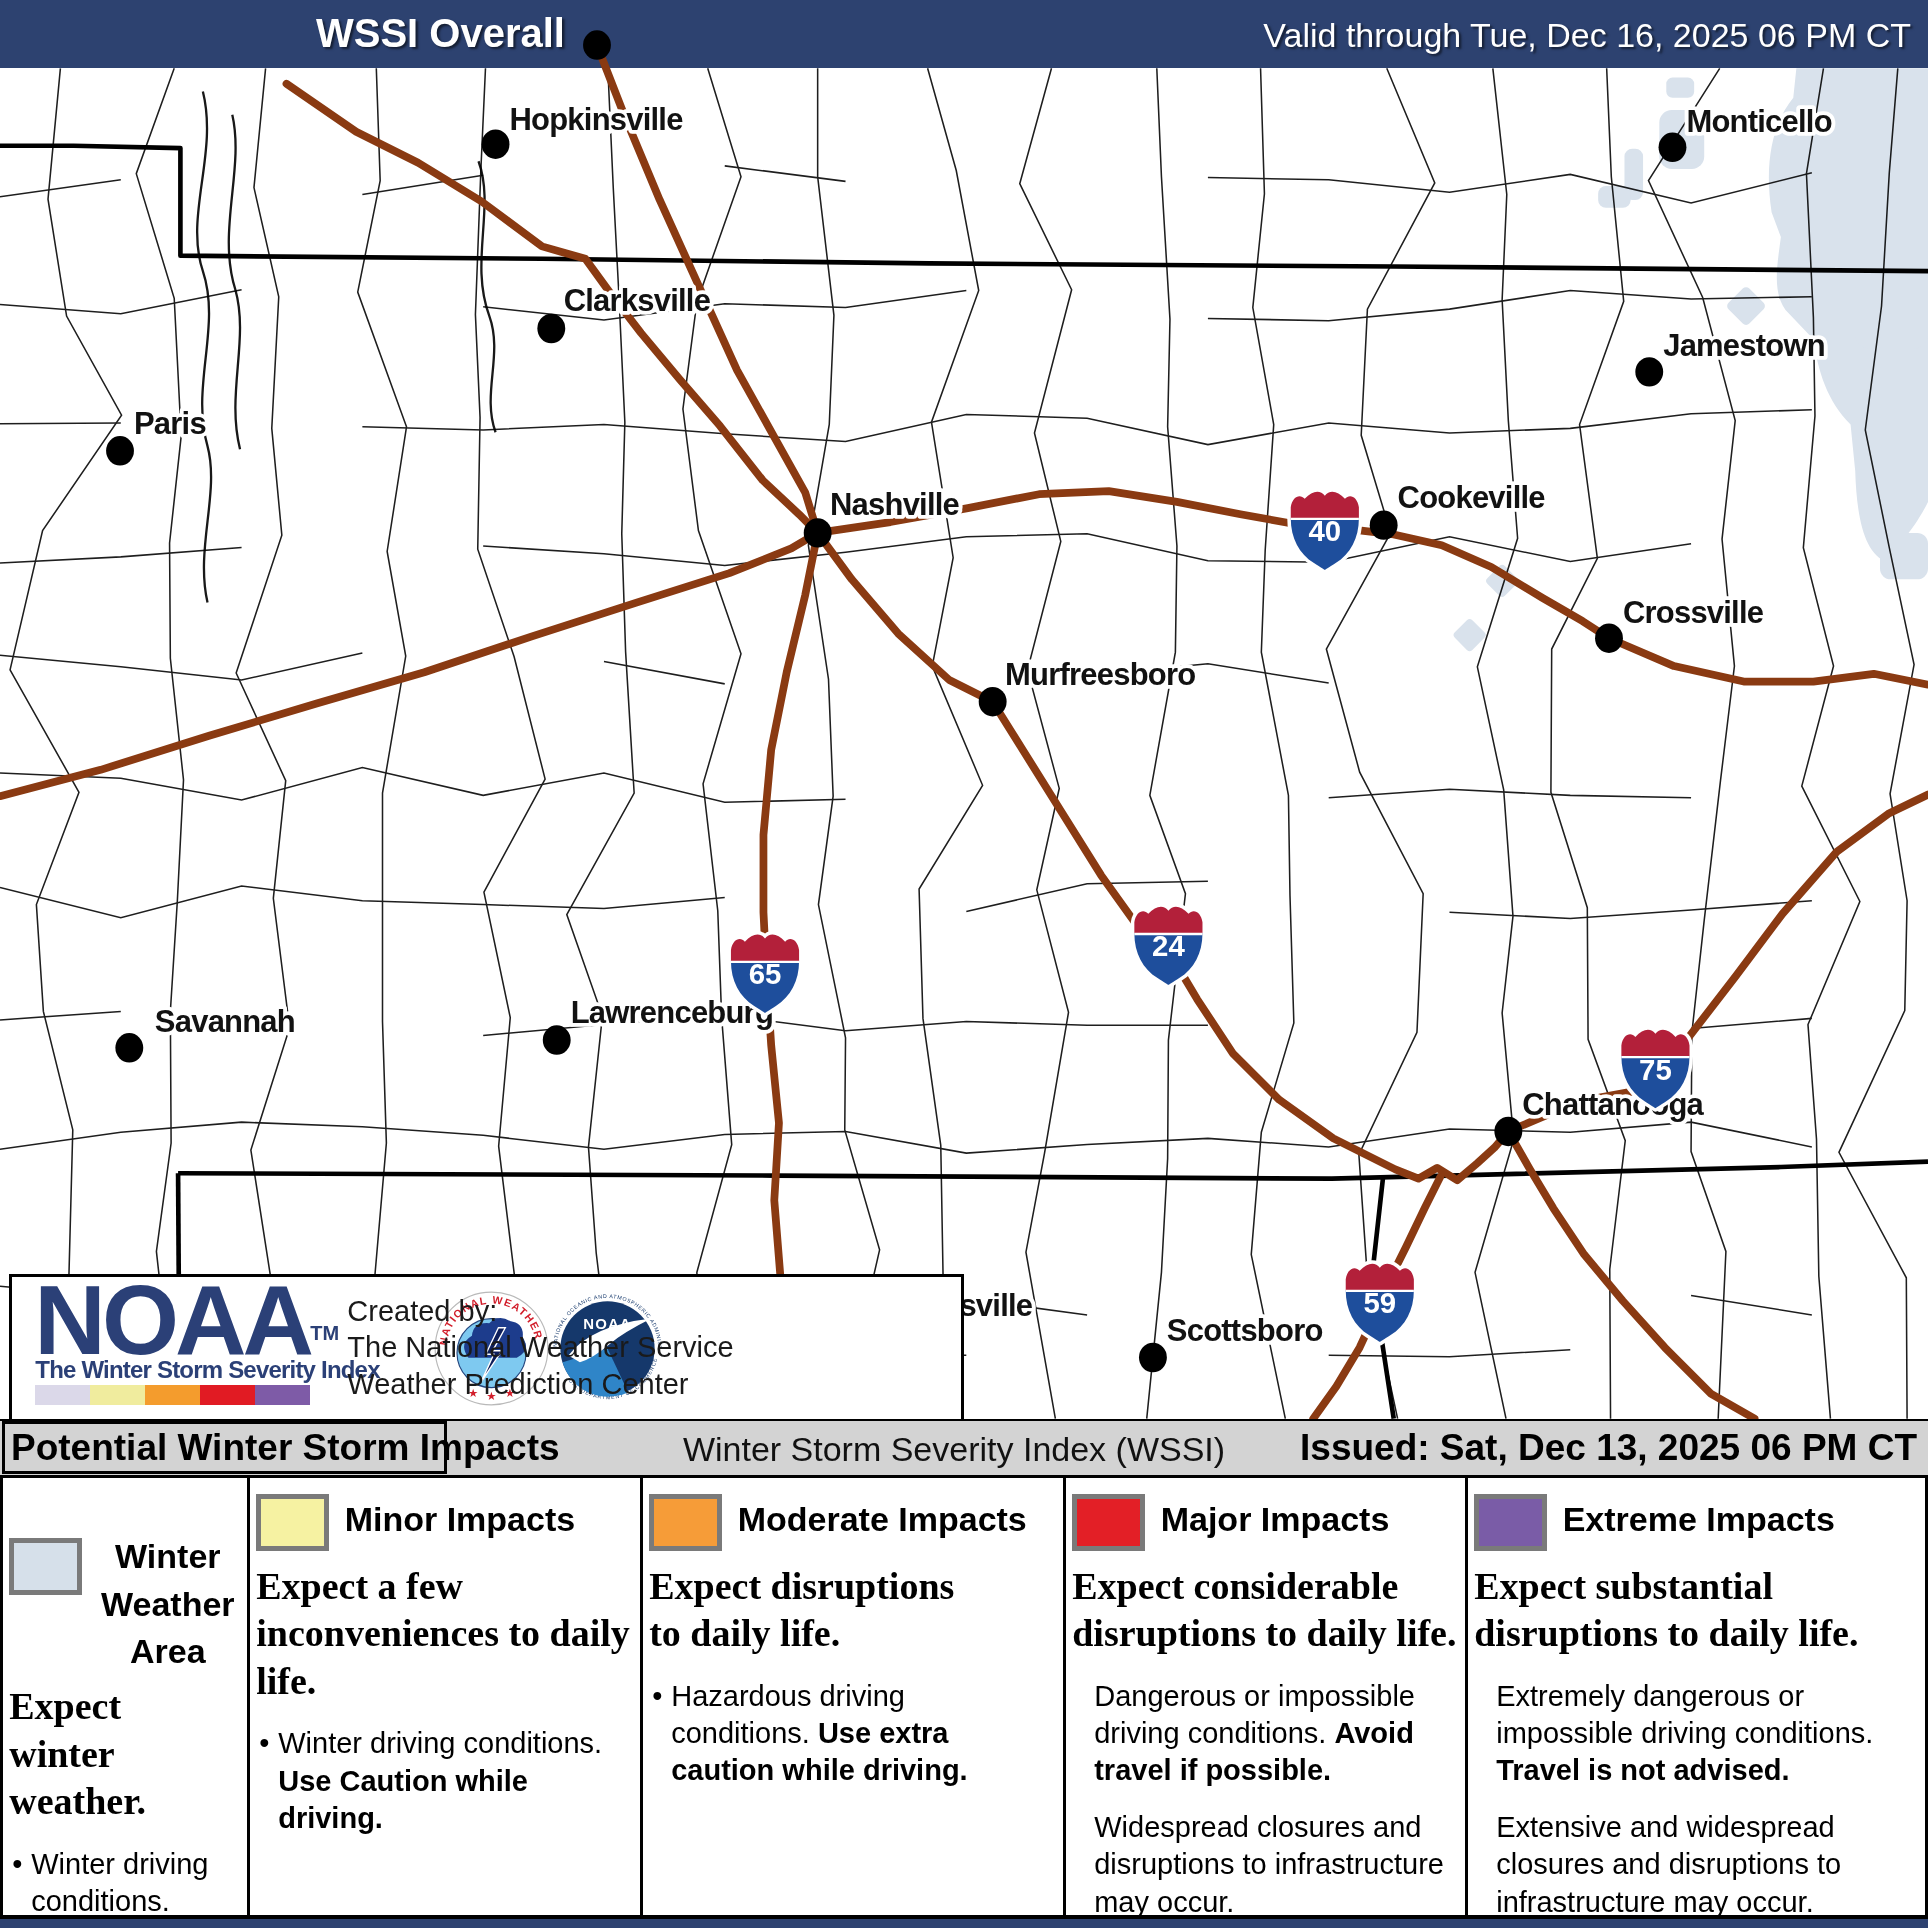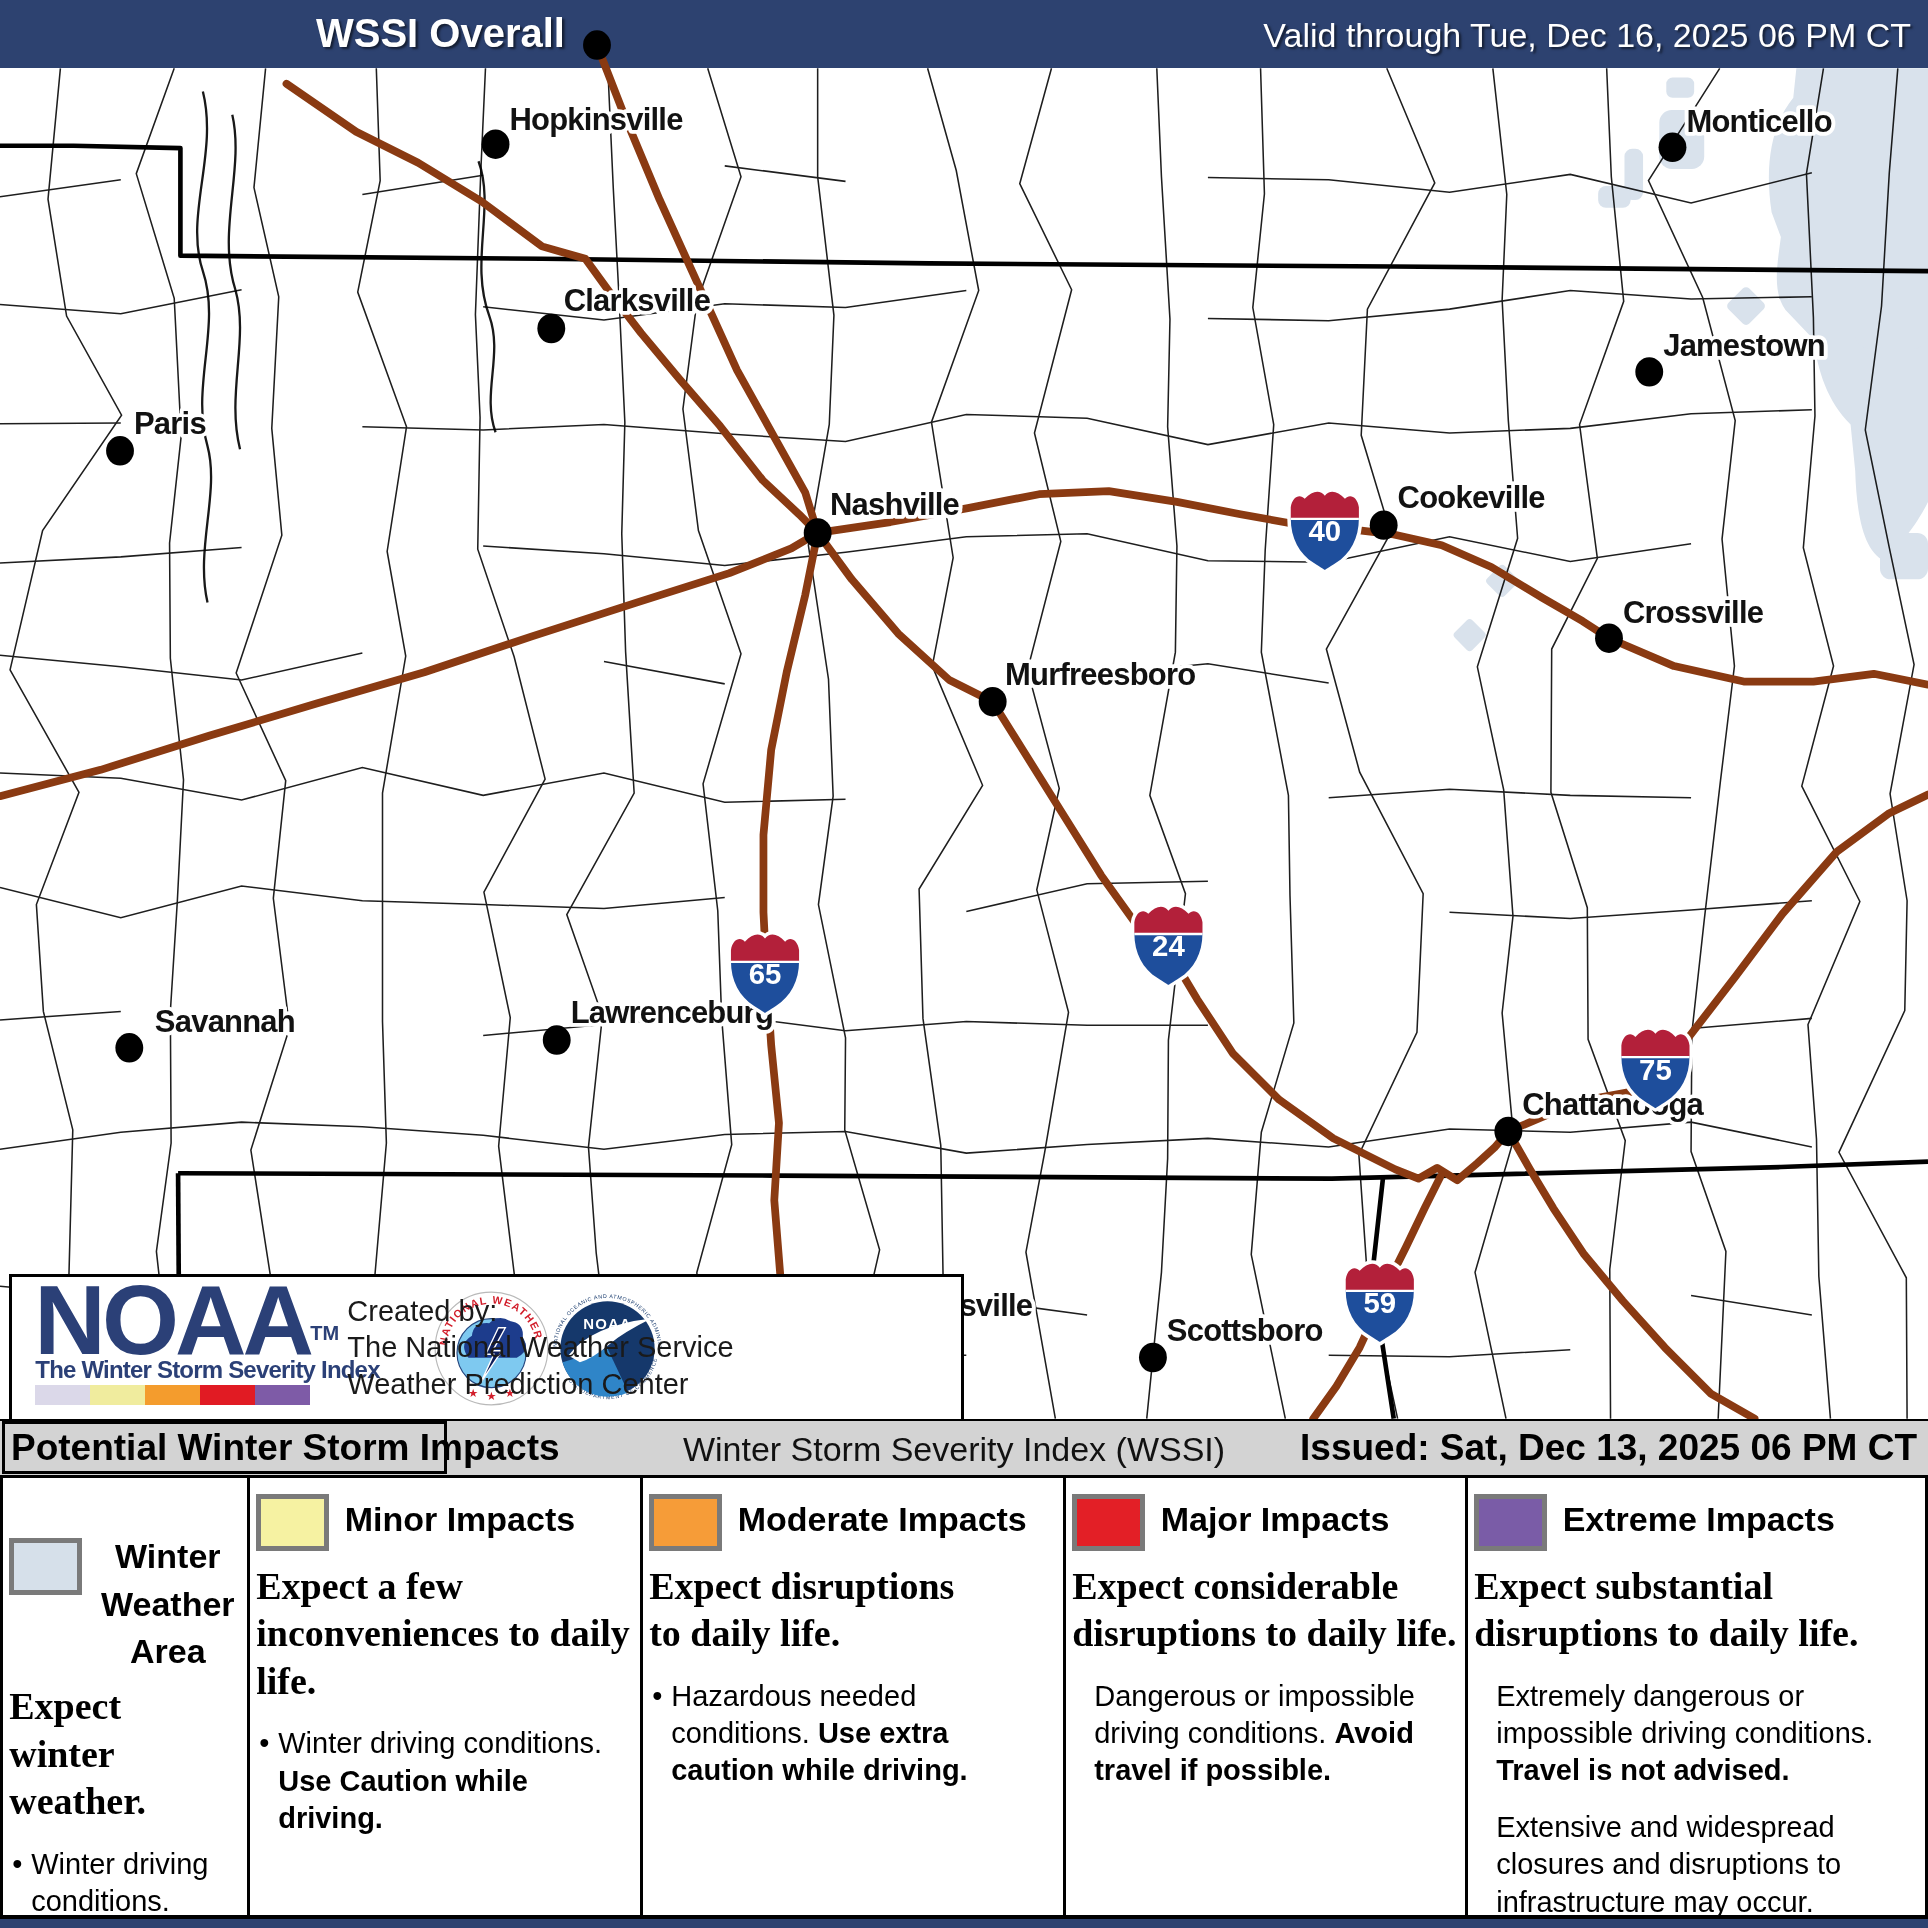--- a/index.html
+++ b/index.html
@@ -317,29 +317,30 @@
         </div>
         <div class="leg-headline" style="max-width: 376px;">Expect a few inconveniences to daily life.</div>
         <div class="leg-para bullet" style="max-width: 341px;"><span>Winter driving conditions. </span><b>Use Caution while driving.</b></div>
       </div>
       <div class="lcol" style="width: 423px;">
         <div class="leg-head">
           <div class="swatch" style="background: rgb(246, 156, 56);"></div>
           <div class="leg-title">Moderate Impacts</div>
         </div>
         <div class="leg-headline" style="max-width: 310px;">Expect disruptions to daily life.</div>
-        <div class="leg-para bullet" style="max-width: 335px;"><span>Hazardous needed conditions. </span><b>Use extra caution while driving.</b></div>
+        <div class="leg-para bullet" style="max-width: 335px;"><span>Hazardous driving conditions. </span><b>Use extra caution while driving.</b></div>
       </div>
       <div class="lcol" style="width: 402px;">
         <div class="leg-head">
           <div class="swatch" style="background: rgb(227, 31, 38);"></div>
           <div class="leg-title">Major Impacts</div>
         </div>
         <div class="leg-headline" style="max-width: 395px;">Expect considerable disruptions to daily life.</div>
         <div class="leg-para" style="max-width: 376px;"><span>Dangerous or impossible driving conditions. </span><b>Avoid travel if possible.</b></div>
+        <div class="leg-para" style="max-width: 376px;"><span>Widespread closures and disruptions to infrastructure may occur.</span></div>
       </div>
       <div class="lcol" style="width: 452px;">
         <div class="leg-head">
           <div class="swatch" style="background: rgb(122, 92, 167);"></div>
           <div class="leg-title">Extreme Impacts</div>
         </div>
         <div class="leg-headline" style="max-width: 434px;">Expect substantial disruptions to daily life.</div>
         <div class="leg-para" style="max-width: 430px;"><span>Extremely dangerous or impossible driving conditions. </span><b>Travel is not advised.</b></div>
         <div class="leg-para" style="max-width: 430px;"><span>Extensive and widespread closures and disruptions to infrastructure may occur.</span></div>
         <div class="leg-para" style="max-width: 430px;"><span>Life-saving actions may be needed.</span></div>

